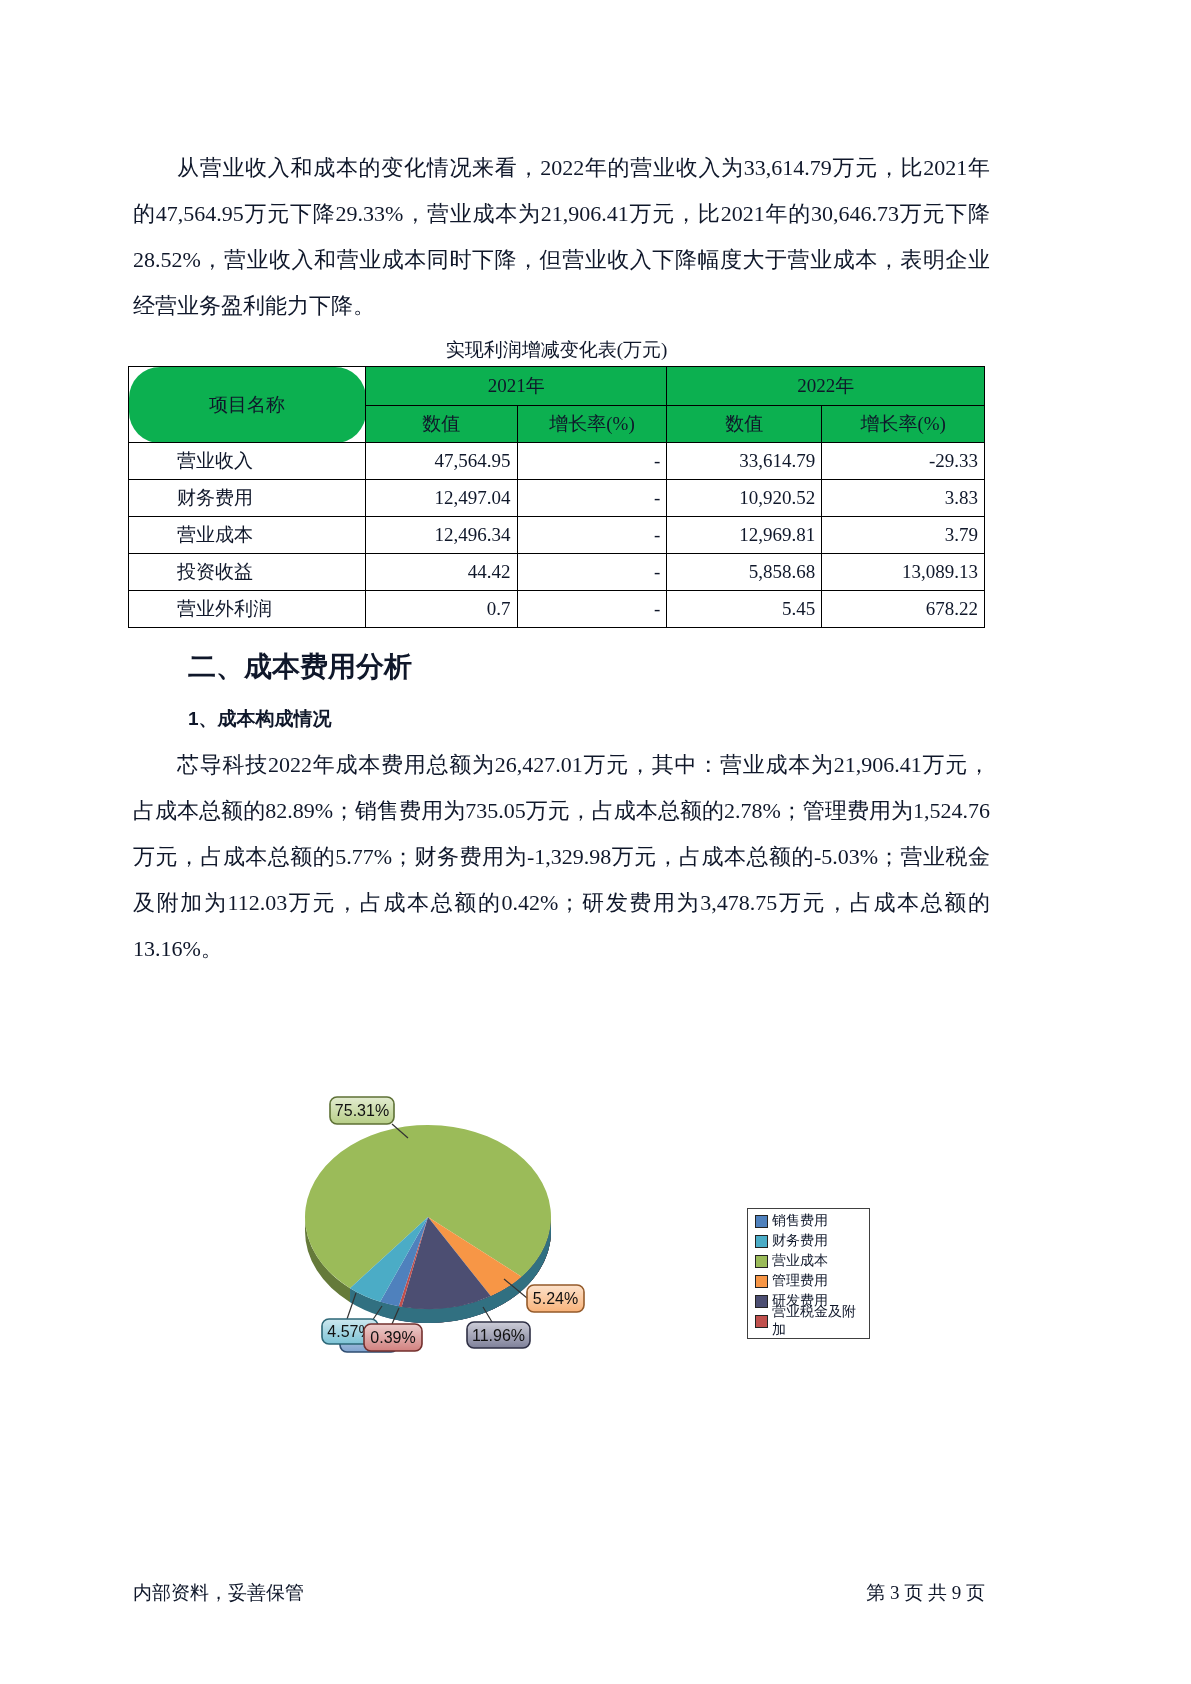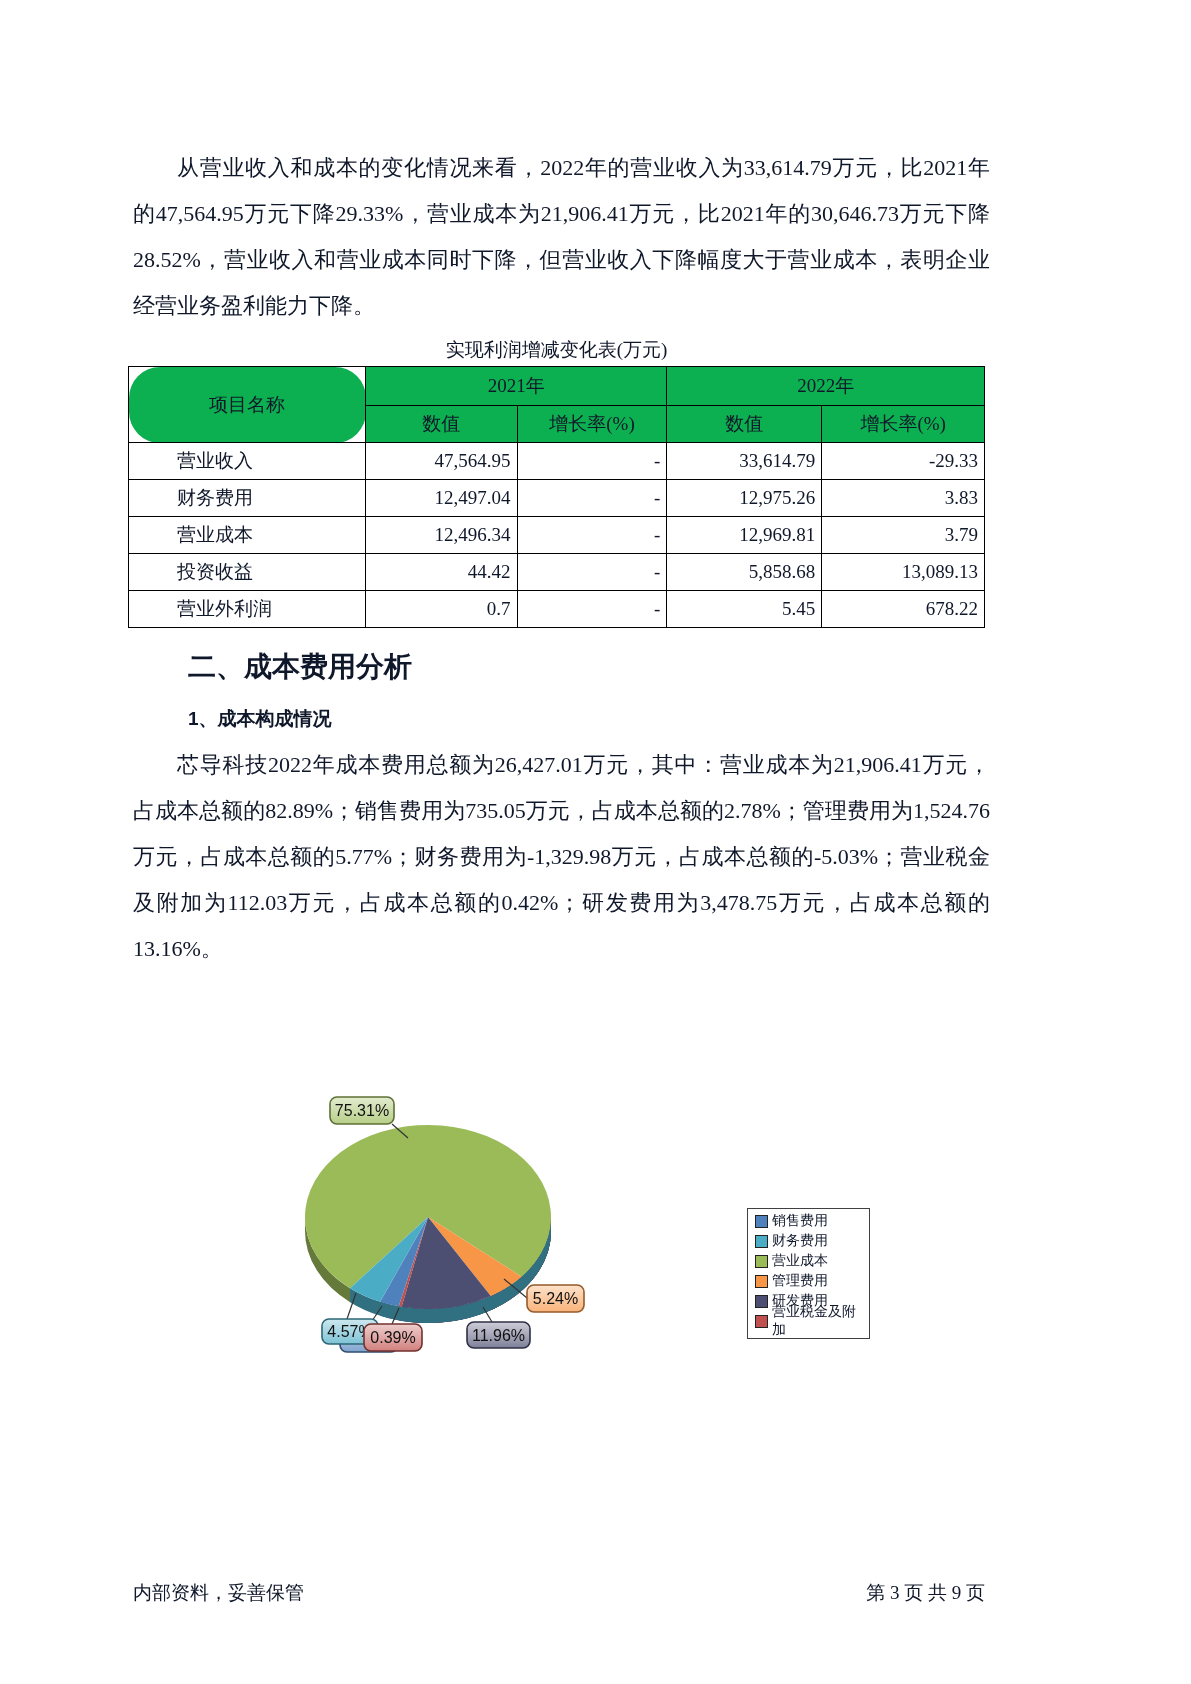--- a/index.html
+++ b/index.html
@@ -95,21 +95,21 @@
           <td class="name">营业收入</td>
           <td class="num">47,564.95</td>
           <td class="num">-</td>
           <td class="num">33,614.79</td>
           <td class="num">-29.33</td>
         </tr>
         <tr>
           <td class="name">财务费用</td>
           <td class="num">12,497.04</td>
           <td class="num">-</td>
-          <td class="num">12,975.26</td>
+          <td class="num">10,920.52</td>
           <td class="num">3.83</td>
         </tr>
         <tr>
           <td class="name">营业成本</td>
           <td class="num">12,496.34</td>
           <td class="num">-</td>
           <td class="num">12,969.81</td>
           <td class="num">3.79</td>
         </tr>
         <tr>

